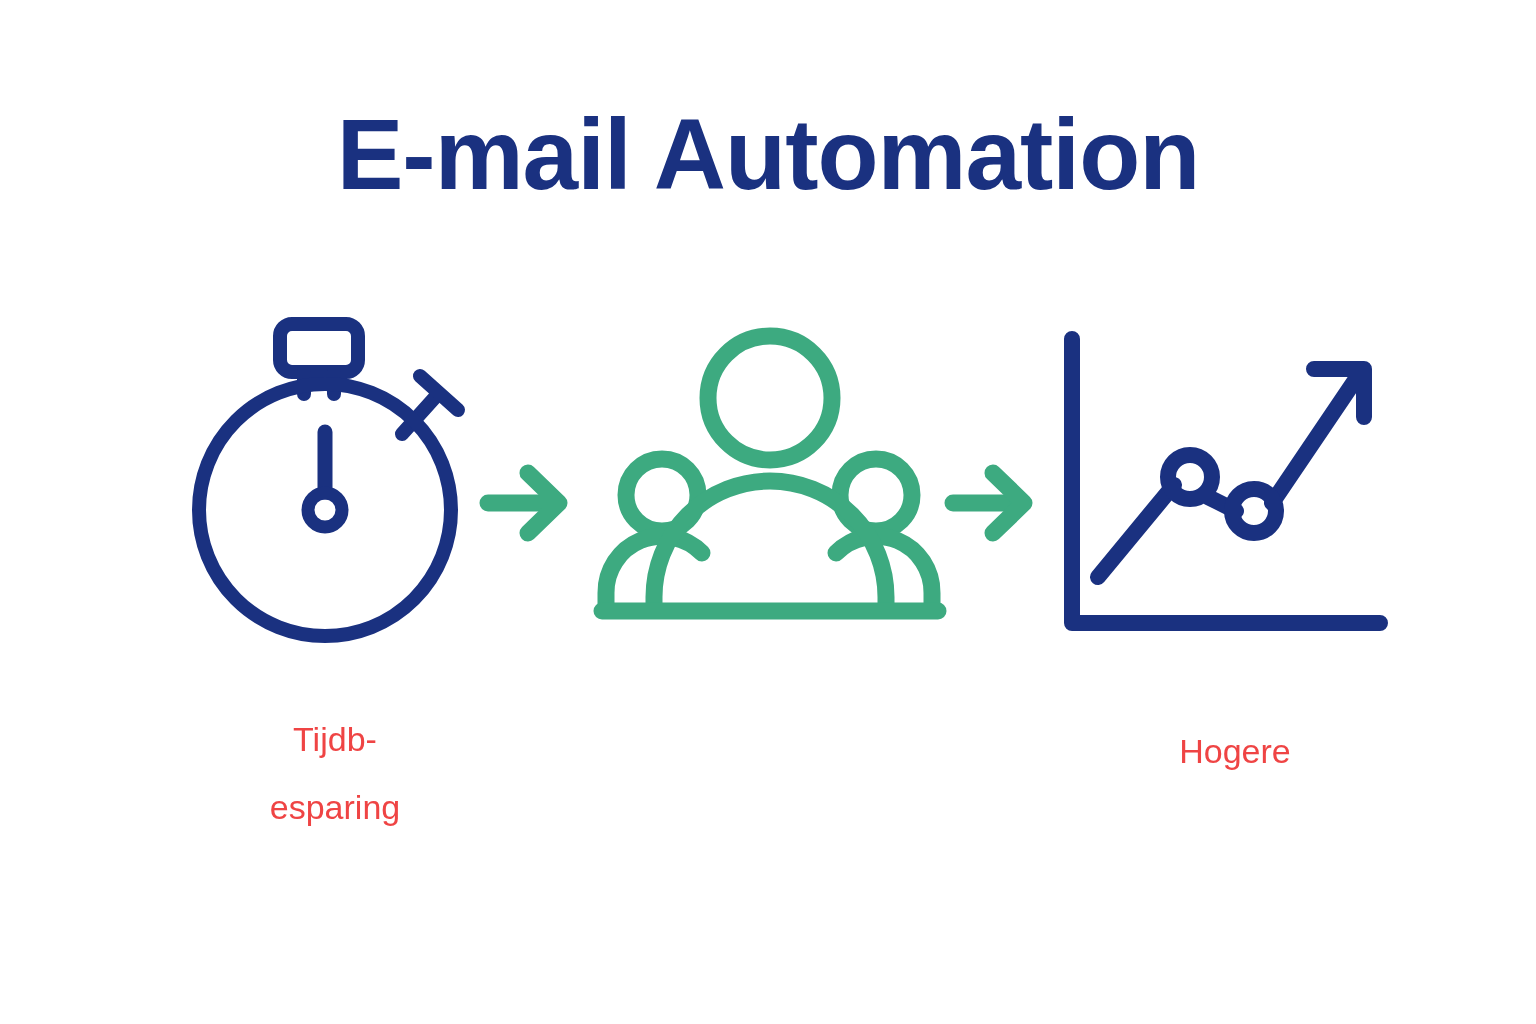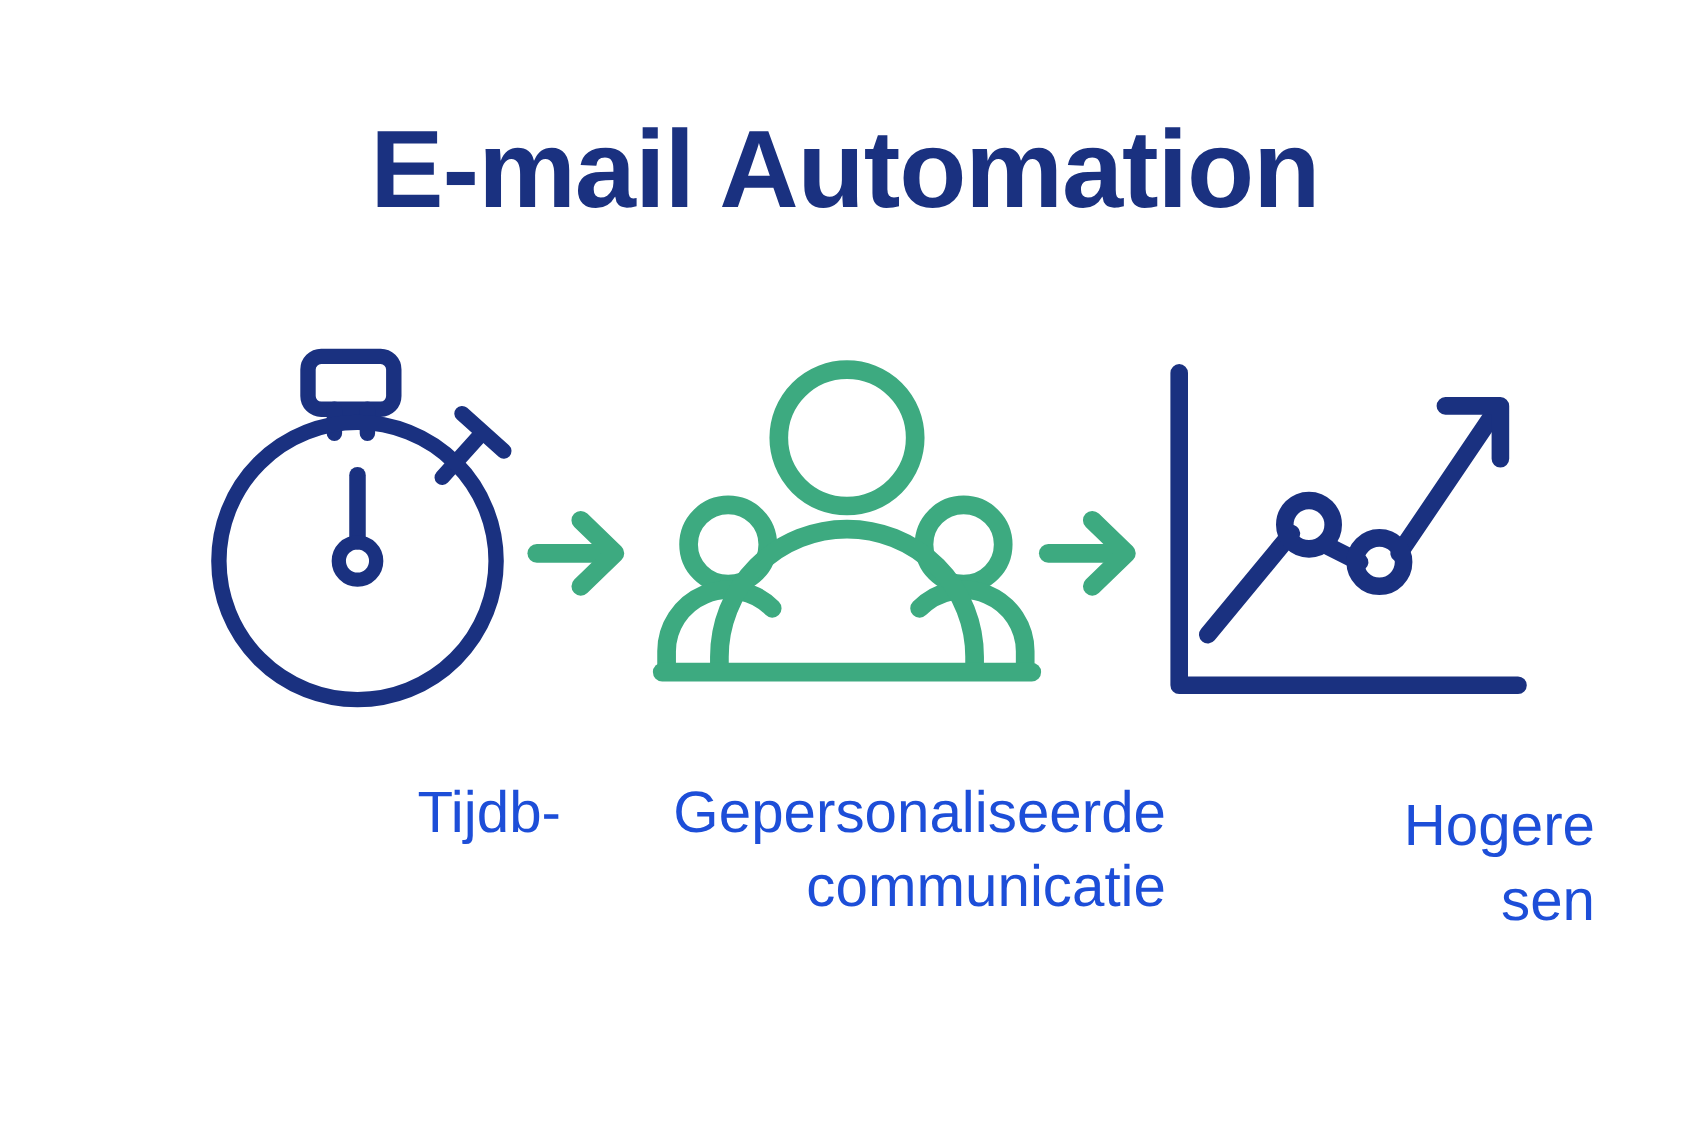--- a/index.html
+++ b/index.html
@@ -33,23 +33,23 @@
   .icon-slot {
     position: absolute;
   }
   #icon-stopwatch { left: 170px; top: 310px; width: 310px; height: 340px; }
   #icon-people    { left: 590px; top: 325px; width: 360px; height: 300px; }
   #icon-chart     { left: 1050px; top: 325px; width: 345px; height: 320px; }
   #arrow-1        { left: 480px; top: 455px; width: 100px; height: 95px; }
   #arrow-2        { left: 945px; top: 455px; width: 100px; height: 95px; }
   .caption {
     position: absolute;
-    text-align: right;
-    color: #1d4ed8;
-    font-size: 53px;
+    text-align: center;
+    color: #ef4444;
+    font-size: 34px;
     line-height: 68px;
     font-weight: normal;
   }
   #caption-1 { left: 160px;  top: 705px; width: 350px; }
   #caption-2 { left: 480px;  top: 705px; width: 580px; }
   #caption-3 { left: 1020px; top: 717px; width: 430px; }
   .caption-line { display: block; }
   svg { display: block; overflow: visible; }
 </style>
 </head>
@@ -121,25 +121,21 @@
 
       <path d="M264 44 L314 44 L314 92"></path>
 
       <circle cx="140" cy="152" r="22" stroke-width="16"></circle>
       <circle cx="204" cy="186" r="22" stroke-width="16"></circle>
     </svg>
   </div>
 
   <div class="caption" id="caption-1">
     <span class="caption-line">Tijdb-</span>
+    <span class="caption-line">esparing</span>
   </div>
 
-  <div class="caption" id="caption-2">
-    <span class="caption-line">Gepersonaliseerde</span>
-    <span class="caption-line">communicatie</span>
-  </div>
 
   <div class="caption" id="caption-3">
     <span class="caption-line">Hogere</span>
-    <span class="caption-line">sen</span>
   </div>
 
 </div>
 
 </body></html>

